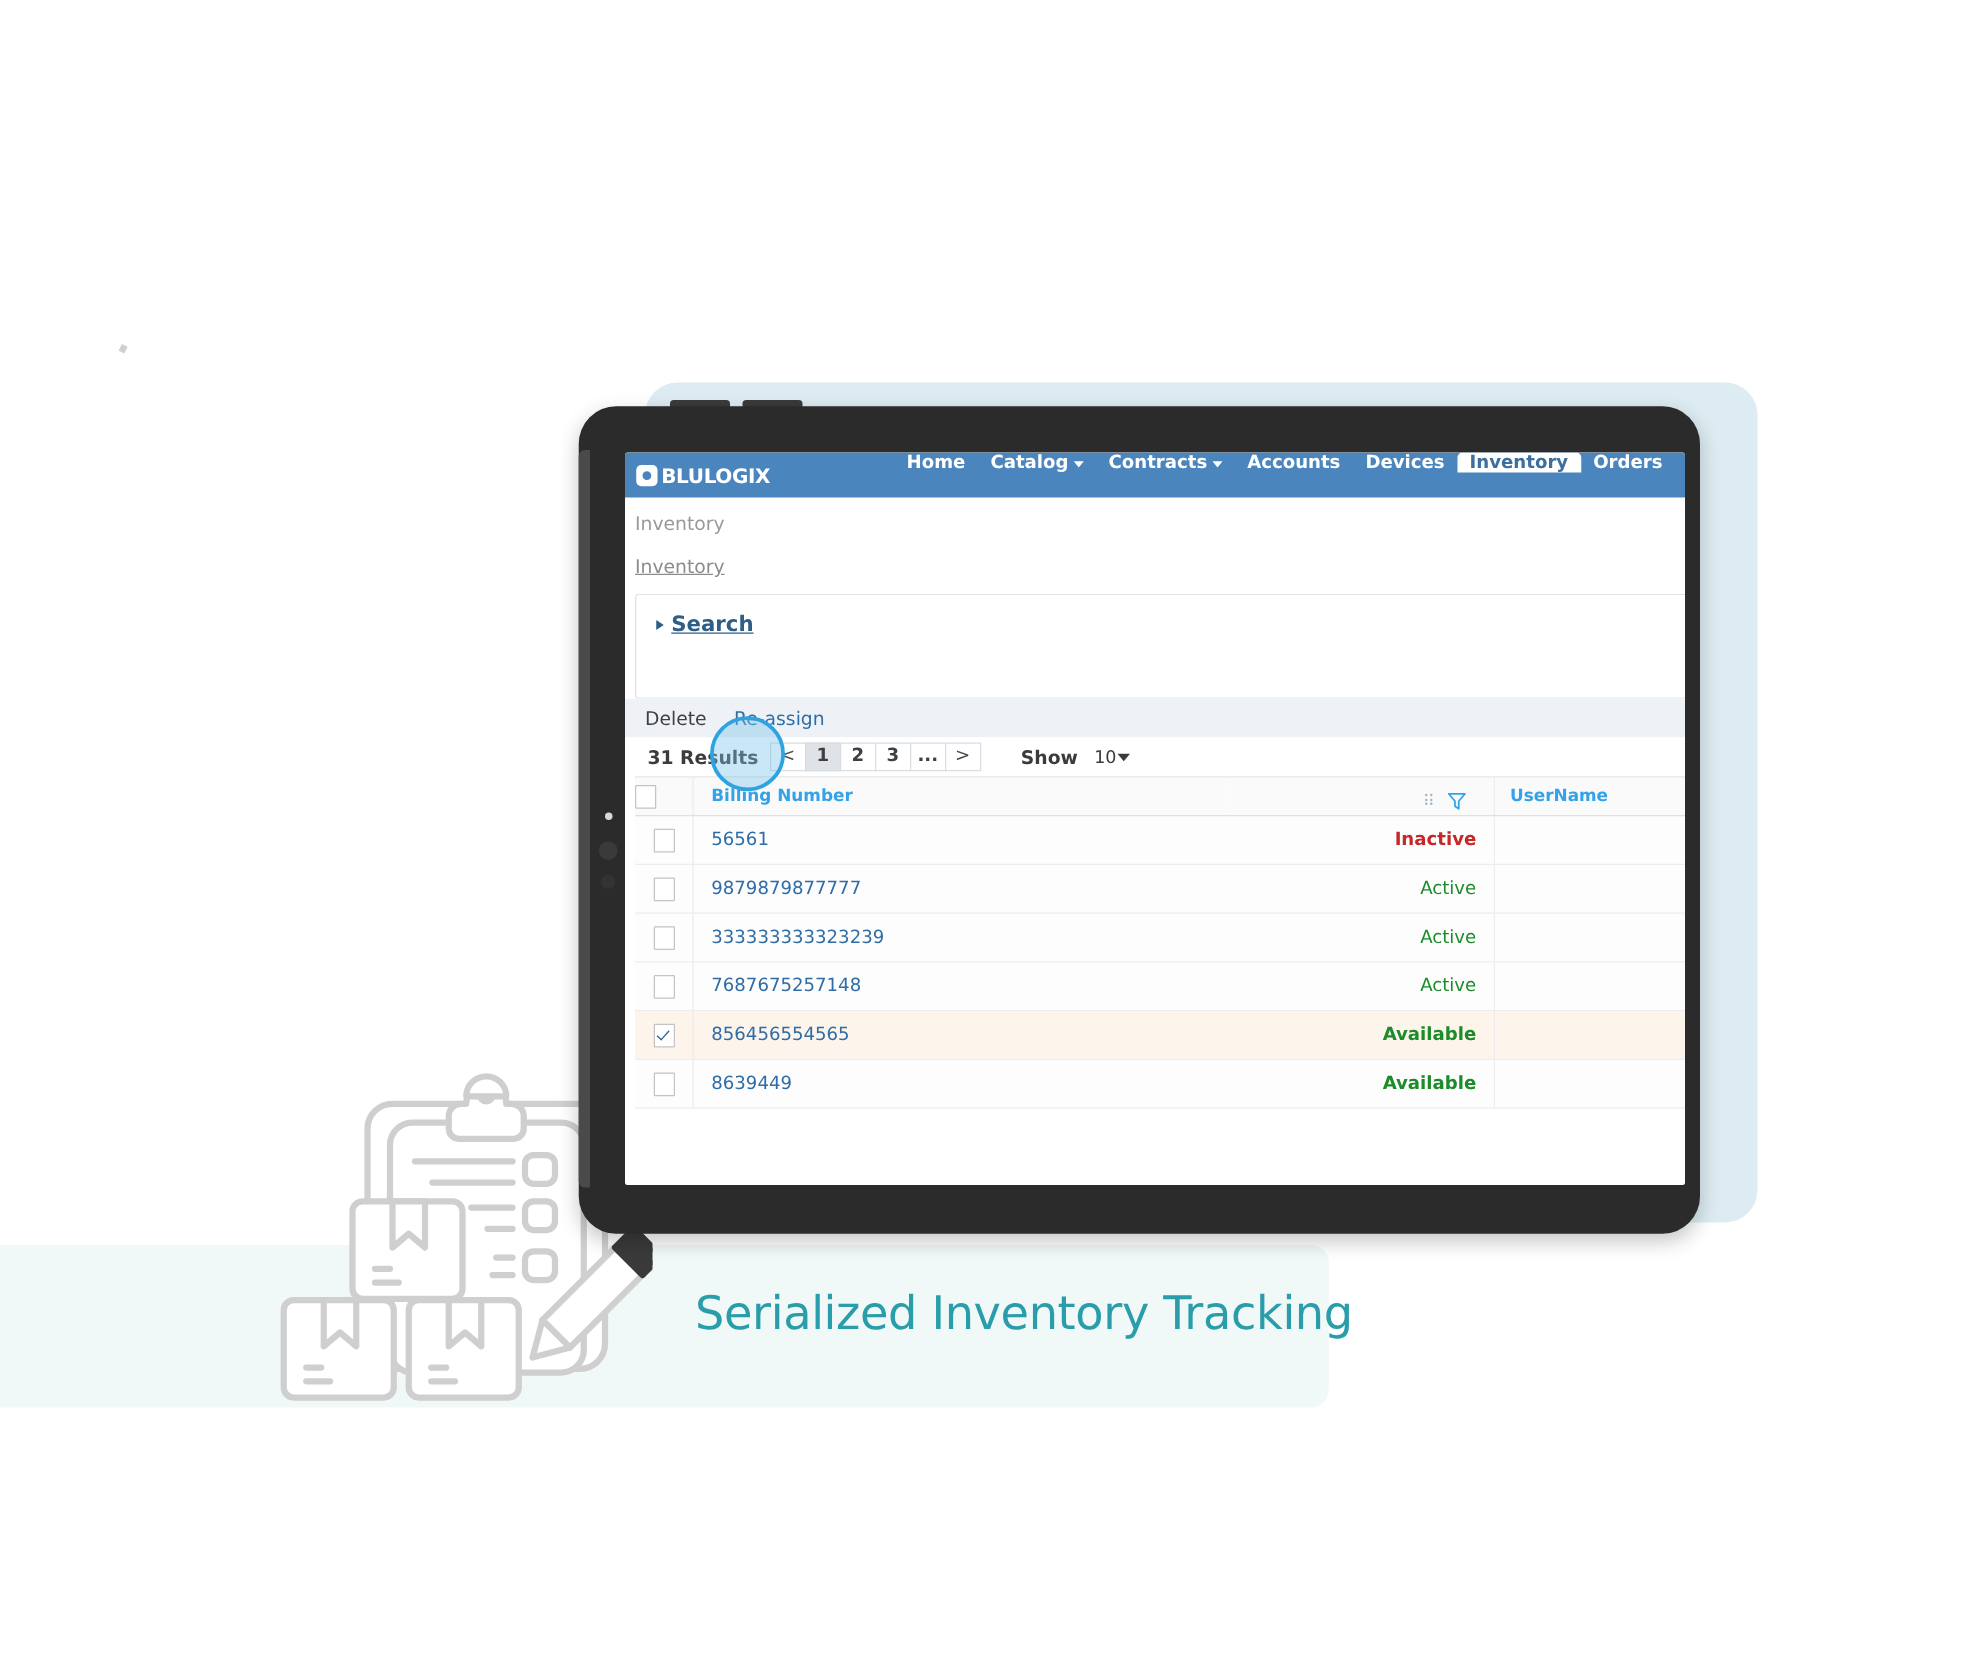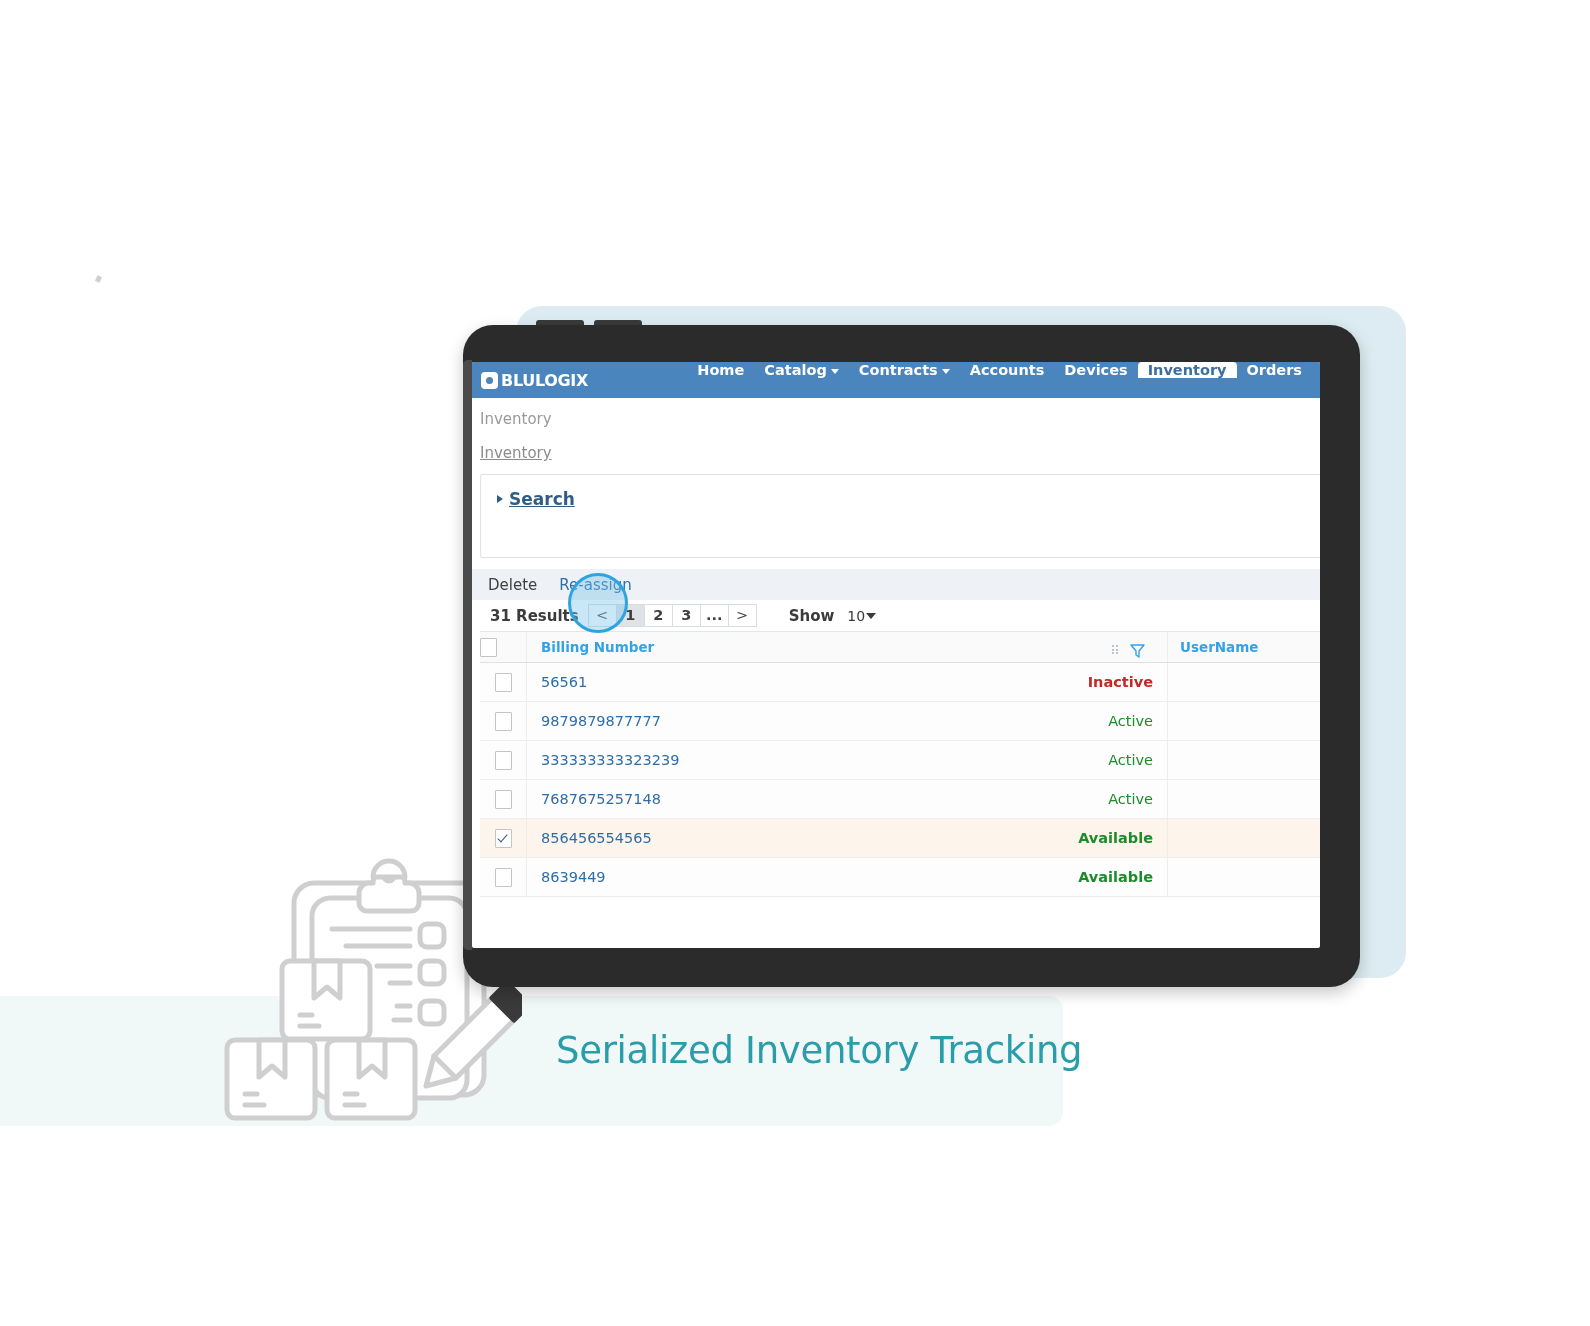--- a/index.html
+++ b/index.html
@@ -90,21 +90,21 @@
     position: absolute;
     border-radius: 50%;
   }
   .sensor.cam   { left: 484px; top: 650px; width: 6px; height: 6px; background: #d8d8d8; }
   .sensor.dot1  { left: 479px; top: 673px; width: 15px; height: 15px; background: #3a3a3a; }
   .sensor.dot2  { left: 481px; top: 700px; width: 11px; height: 11px; background: #333333; }
 
   
   .screen {
     position: absolute;
-    left: 472px;
+    left: 500px;
     top: 362px;
     width: 848px;
     height: 586px;
     background: #ffffff;
     overflow: hidden;
     border-radius: 2px;
   }
 
   
   .navbar {
@@ -213,21 +213,20 @@
   .tri {
     width: 0; height: 0;
     border-top: 4.5px solid transparent;
     border-bottom: 4.5px solid transparent;
     border-left: 6px solid #2e5d86;
   }
   .search-label { text-decoration: underline; }
 
   
   .actionbar {
-    margin-top: 11px;
     height: 31px;
     background: #eef2f6;
     display: flex;
     align-items: center;
     padding-left: 16px;
     gap: 22px;
   }
   .act {
     font-size: 15px;
     font-weight: 400;

